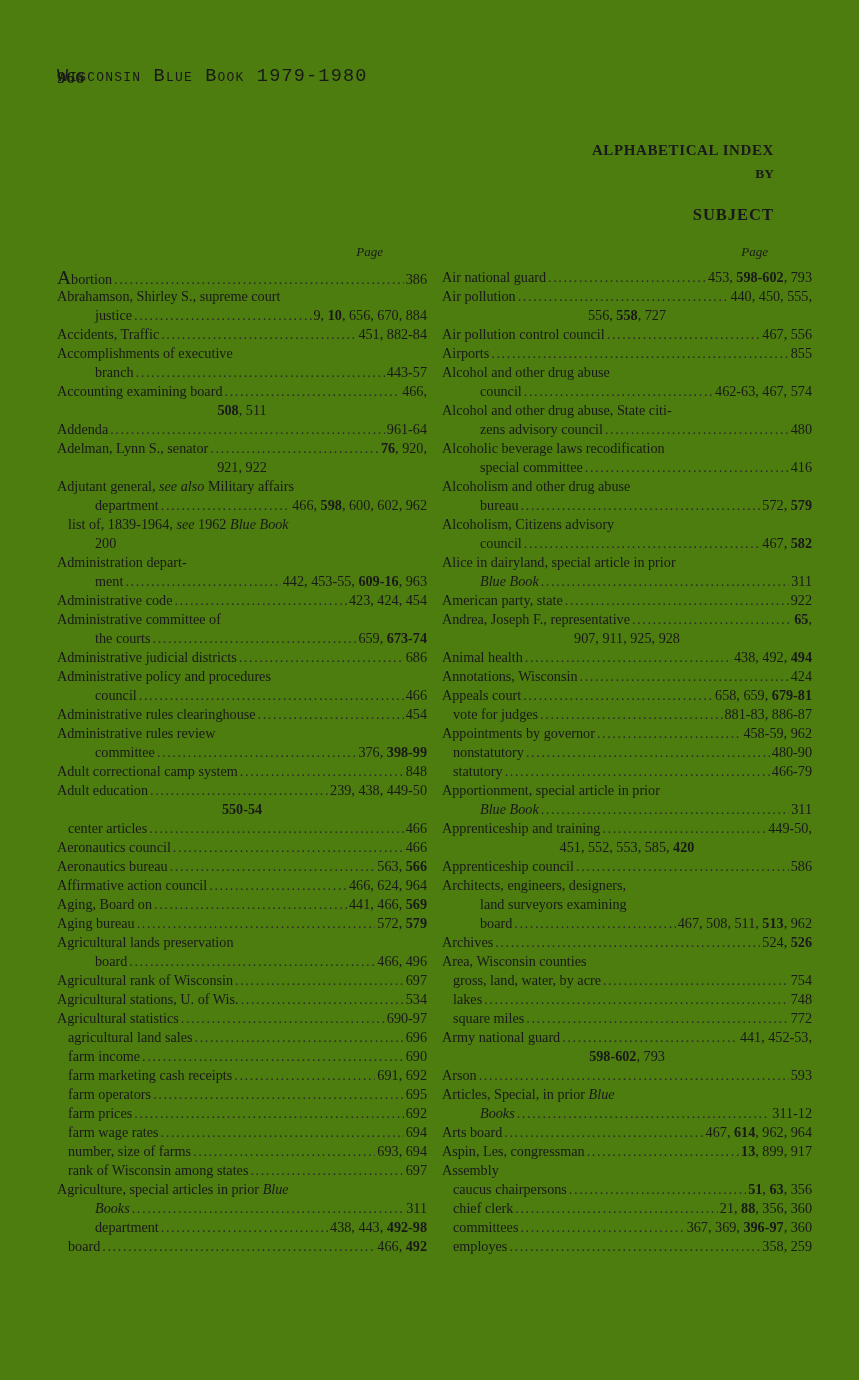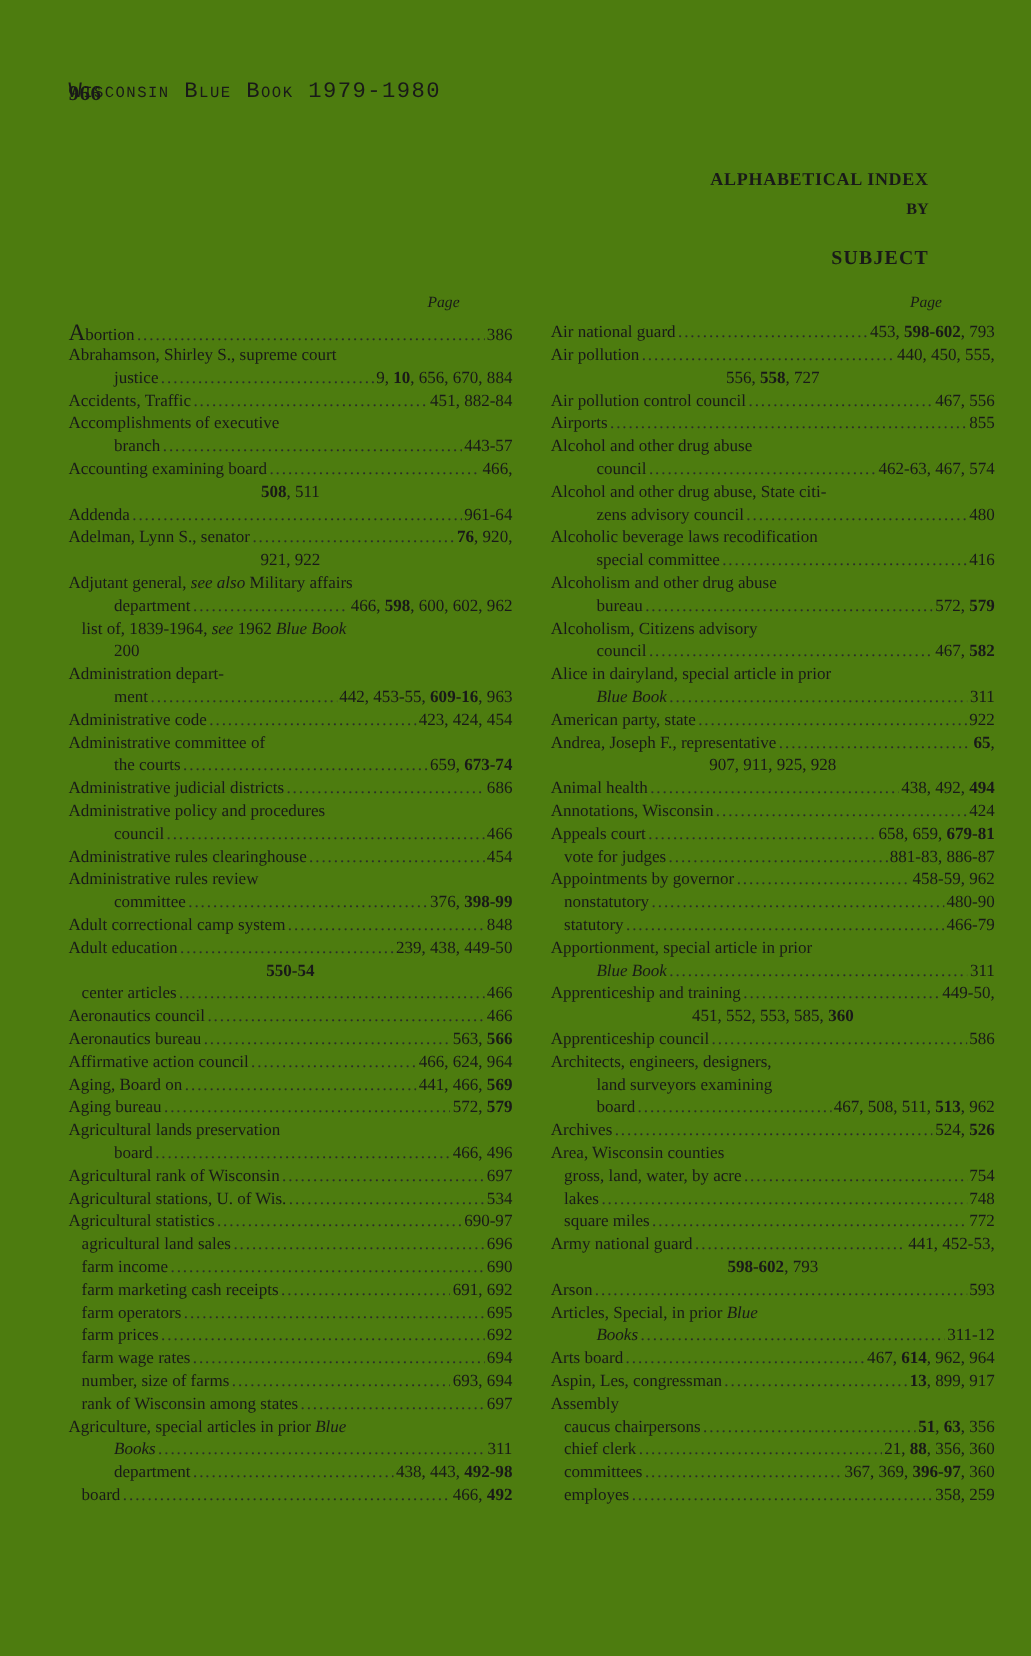--- a/index.html
+++ b/index.html
@@ -62,21 +62,21 @@
     font-weight: bold;
     letter-spacing: 1px;
     margin-top: 23px;
   }
   .columns {
     position: absolute;
     top: 244px;
     left: 57px;
     width: 756px;
     display: flex;
-    gap: 32px;
+    gap: 15px;
   }
   .col { width: 370px; }
   .page-label {
     text-align: right;
     padding-right: 44px;
     font-style: italic;
     font-size: 13px;
     height: 24px;
     box-sizing: border-box;
   }
@@ -495,21 +495,21 @@
             <span class="t"><i>Blue Book</i></span>
             <span class="dots"></span>
             <span class="p">311</span>
           </div>
           <div class="line ind0">
             <span class="t">Apprenticeship and training</span>
             <span class="dots"></span>
             <span class="p">449-50,</span>
           </div>
           <div class="line ind0 right">
-            <span class="p">451, 552, 553, 585, <b>360</b></span>
+            <span class="p">451, 552, 553, 585, <b>420</b></span>
           </div>
           <div class="line ind0">
             <span class="t">Apprenticeship council</span>
             <span class="dots"></span>
             <span class="p">586</span>
           </div>
           <div class="line ind0">
             <span class="t">Architects, engineers, designers,</span>
           </div>
           <div class="line ind1">

